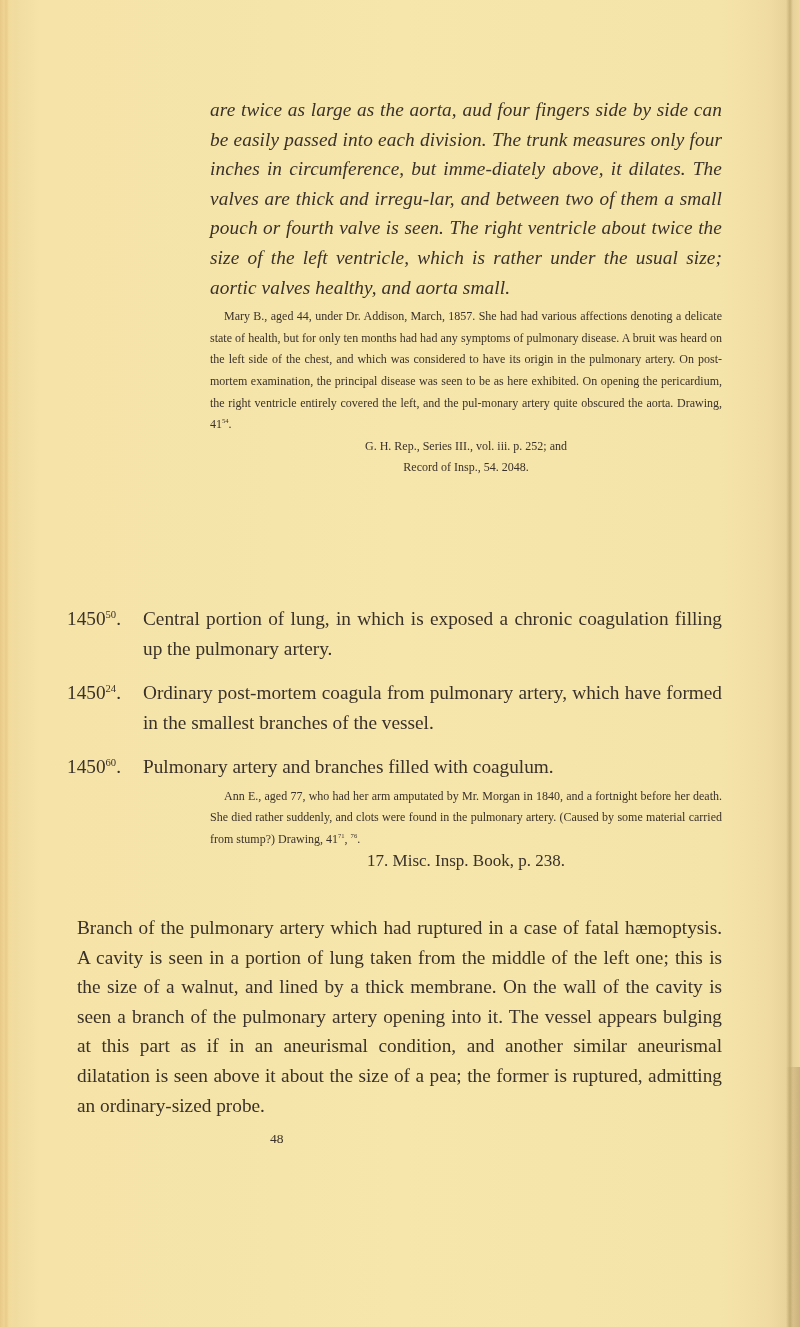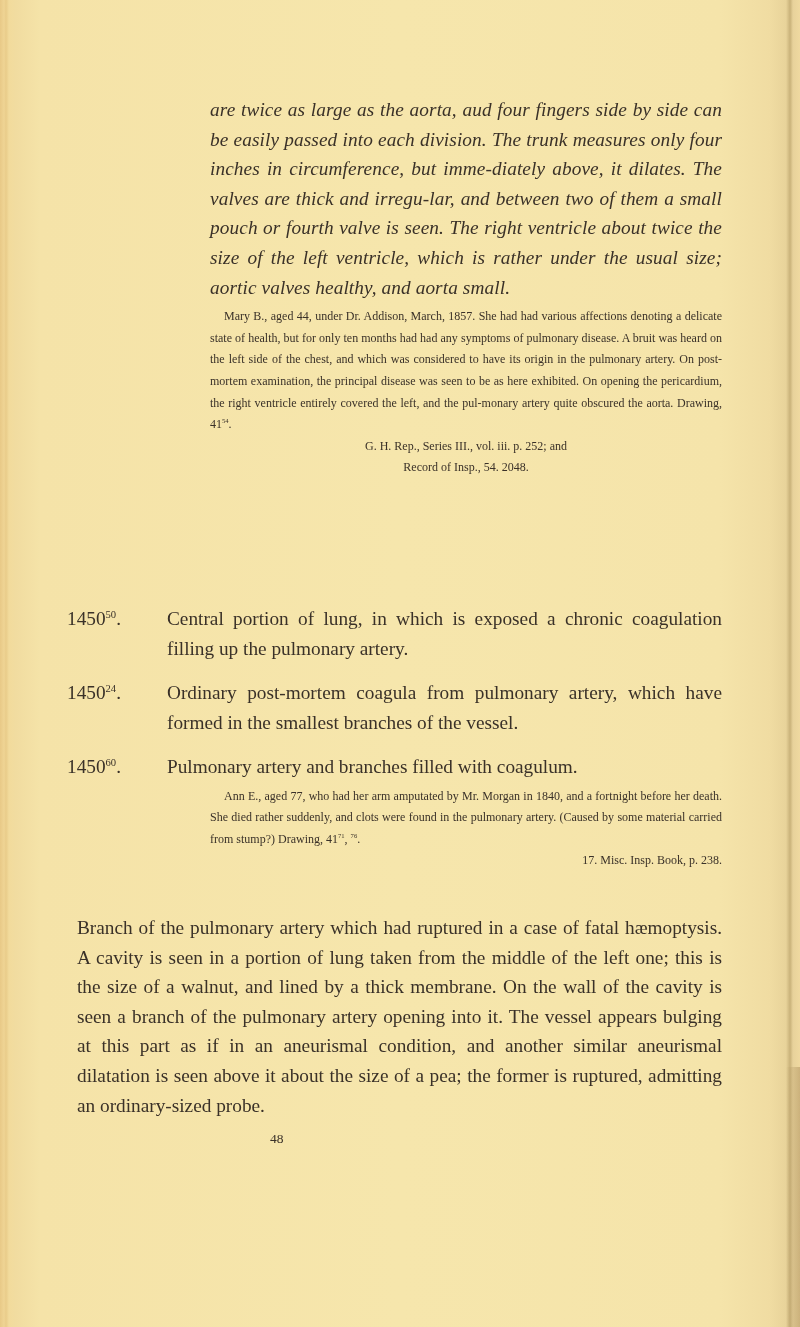--- a/index.html
+++ b/index.html
@@ -32,30 +32,30 @@
       margin: 4px 0 0 0; text-indent: 14px;
     }
     .ref {
       font-size: 12px; line-height: 21.6px; text-align: center; margin: 0;
     }
     .entry {
       position: absolute; left: 67px; width: 655px;
       font-family: "Liberation Serif", "DejaVu Serif", serif;
     }
     .entry-head {
-      display: flex; font-size: 19.3px; line-height: 29.6px; gap: 24px;
+      display: flex; font-size: 19.3px; line-height: 29.6px;
     }
     .entry-num { width: 66px; flex-shrink: 0; white-space: nowrap; }
     .entry-text { flex: 1; text-align: justify; }
     sup { font-size: 0.55em; vertical-align: 0.7em; line-height: 0; }
     .entry-note {
       margin-left: 143px; font-size: 12px; line-height: 21.6px; text-align: justify;
       text-indent: 14px; margin-top: 4px;
     }
-    .entry-ref { margin-left: 143px; text-align: right; font-size: 12px; line-height: 21.6px; }
+    .entry-ref { margin-left: 143px; text-align: center; font-size: 17px; line-height: 21.6px; }
     .page-number {
       position: absolute; left: 270px; top: 1131px; font-size: 13.5px;
       font-family: "Liberation Serif", "DejaVu Serif", serif;
     }
   </style>
 </head>
 <body>
 
 <div class="page"></div>
 <div class="spine-shade"></div>

